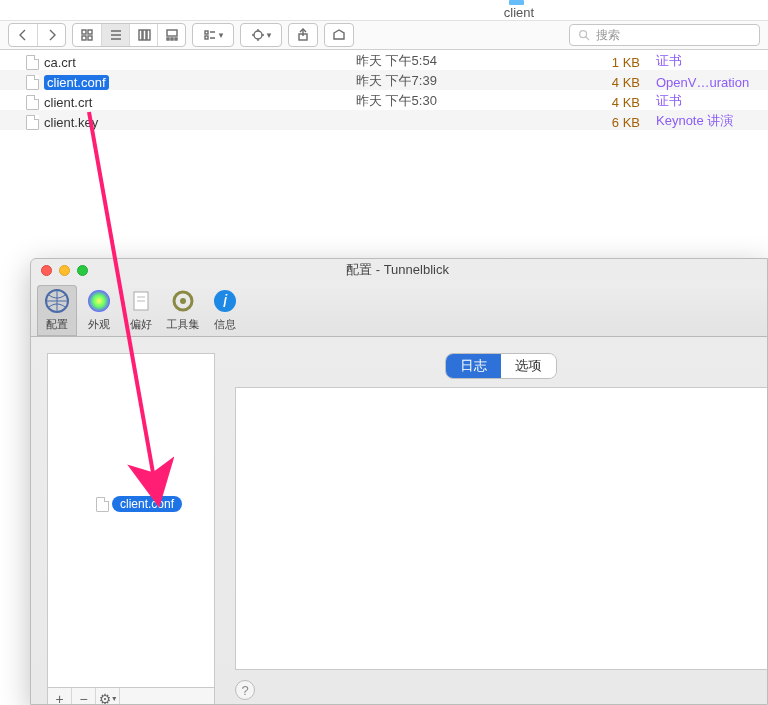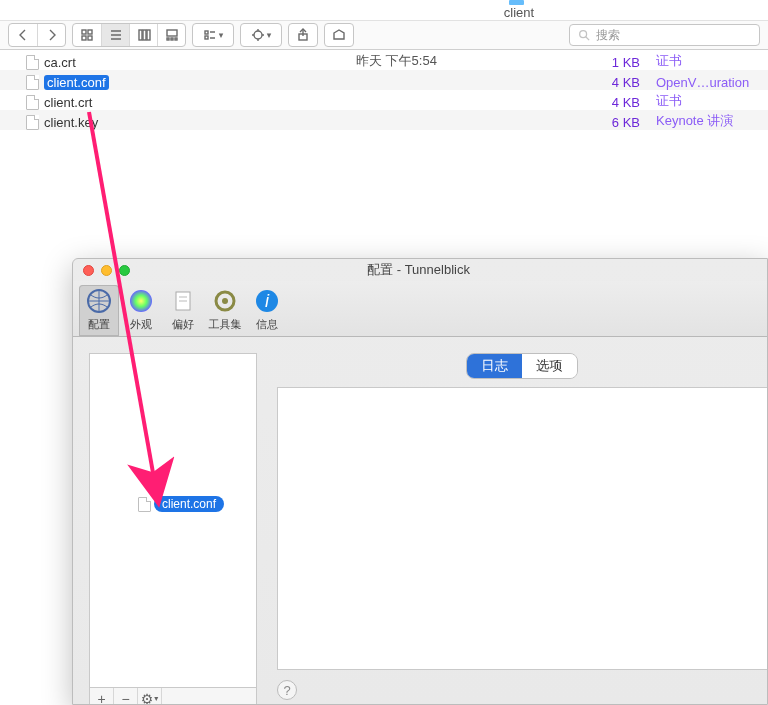--- a/index.html
+++ b/index.html
@@ -32,27 +32,27 @@
 .col-kind { width: 120px; }
 .sort-caret { margin-left: auto; margin-right: 6px; font-size: 10px; color: #777; }
 
 .f-rows { }
 .f-row { display: flex; height: 20px; align-items: flex-end; }
 .f-row.alt { background: #f5f5f5; }
 .f-row.sel .name-cell span.fname { background: #1e74e6; color: #fff; border-radius: 3px; padding: 0 3px; }
 .cell { padding: 0 8px; font-size: 13px; }
 .name-cell { flex: 1 1 auto; display: flex; align-items: center; gap: 5px; padding-left: 26px; }
 .c-date { width: 185px; color: #555; }
-.c-size { width: 115px; text-align: right; color: #6d28d9; margin-top: 10px; }
+.c-size { width: 115px; text-align: right; color: #a16207; margin-top: 10px; }
 .c-kind { width: 120px; color: #8b5cf6; white-space: nowrap; overflow: hidden; }
 .doc-icon { width: 13px; height: 15px; border: 1px solid #bfbfbf; background: #fff; border-radius: 1px; position: relative; }
 .doc-icon:after { content: ""; position: absolute; right: -1px; top: -1px; width: 4px; height: 4px; background: #fff; border-left: 1px solid #bfbfbf; border-bottom: 1px solid #bfbfbf; }
 
 
-.tb-window { position: absolute; left: 30px; top: 258px; right: 0; bottom: 0; background: linear-gradient(#ececec,#e9e9e9); border: 1px solid #bcbcbc; border-radius: 6px 0 0 0; box-shadow: 0 8px 30px rgba(0,0,0,.25); overflow: hidden; margin-left: 42px; }
+.tb-window { position: absolute; left: 30px; top: 258px; right: 0; bottom: 0; background: linear-gradient(#ececec,#e9e9e9); border: 1px solid #bcbcbc; border-radius: 6px 0 0 0; box-shadow: 0 8px 30px rgba(0,0,0,.25); overflow: hidden; }
 .tb-titlebar { height: 22px; display: flex; align-items: center; }
 .traffic { display: flex; gap: 7px; padding-left: 10px; }
 .dot { width: 11px; height: 11px; border-radius: 50%; }
 .dot.r { background: #ff5f57; border: 1px solid #e24640; }
 .dot.y { background: #ffbd2e; border: 1px solid #e1a120; }
 .dot.g { background: #28c940; border: 1px solid #1fab34; }
 .tb-title { flex: 1; text-align: center; font-size: 13px; color: #444; }
 .tb-tabbar { display: flex; gap: 2px; padding: 4px 6px 0; border-bottom: 1px solid #b8b8b8; background: linear-gradient(#ededed,#e3e3e3); }
 .tabitem { width: 40px; text-align: center; font-size: 11px; color: #444; padding: 2px 0 4px; border-radius: 4px 4px 0 0; cursor: default; }
 .tabitem.selected { background: #d0d0d0; box-shadow: inset 0 0 0 1px #b5b5b5; }
@@ -192,28 +192,30 @@
         </div>
         <div class="cell c-date">昨天 下午5:54</div>
         <div class="cell c-size">1 KB</div>
         <div class="cell c-kind">证书</div>
       </div>
       <div class="f-row alt sel">
         <div class="cell name-cell">
           <span class="doc-icon"></span>
           <span class="fname">client.conf</span>
         </div>
+        <div class="cell c-date">昨天 下午7:39</div>
         <div class="cell c-size">4 KB</div>
         <div class="cell c-kind">OpenV…uration</div>
       </div>
       <div class="f-row">
         <div class="cell name-cell">
           <span class="doc-icon"></span>
           <span class="fname">client.crt</span>
         </div>
+        <div class="cell c-date">昨天 下午5:30</div>
         <div class="cell c-size">4 KB</div>
         <div class="cell c-kind">证书</div>
       </div>
       <div class="f-row alt">
         <div class="cell name-cell">
           <span class="doc-icon"></span>
           <span class="fname">client.key</span>
         </div>
         <div class="cell c-size">6 KB</div>
         <div class="cell c-kind">Keynote 讲演</div>

